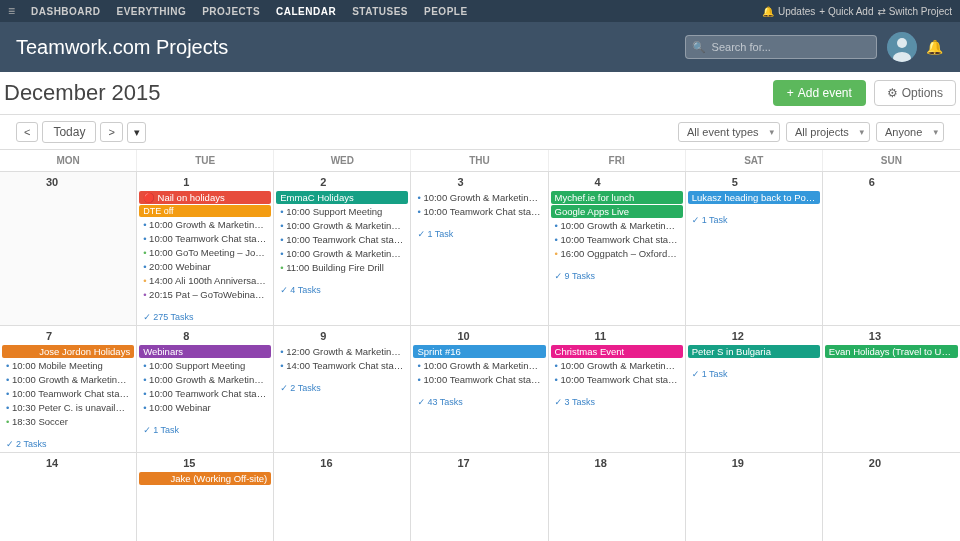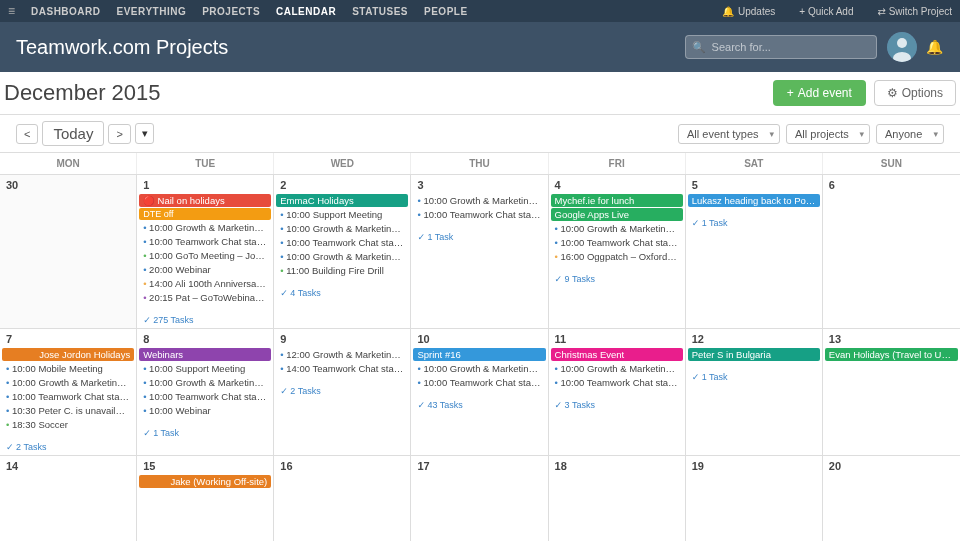--- a/index.html
+++ b/index.html
@@ -19,21 +19,21 @@
       font-size: 10px;
       text-decoration: none;
       text-transform: uppercase;
       font-weight: 600;
       letter-spacing: 0.5px;
     }
     .top-nav .right {
       margin-left: auto;
       display: flex;
       align-items: center;
-      gap: 24px;
+      gap: 4px;
       color: #ccc;
       font-size: 10px;
     }
     .top-nav .right span { cursor: pointer; }
 
     
     .header {
       background: #3d5166;
       padding: 10px 16px;
       display: flex;
@@ -156,21 +156,21 @@
       padding: 3px 7px;
       font-size: 11px;
       cursor: pointer;
       color: #555;
     }
     .nav-btn-today {
       background: #fff;
       border: 1px solid #ccc;
       border-radius: 3px;
       padding: 3px 10px;
-      font-size: 15px;
+      font-size: 12px;
       cursor: pointer;
       color: #555;
     }
     .dropdown-arrow {
       background: #fff;
       border: 1px solid #ccc;
       border-radius: 3px;
       padding: 3px 6px;
       font-size: 11px;
       cursor: pointer;
@@ -244,20 +244,21 @@
     }
     .cal-cell:last-child { border-right: none; }
     .cal-cell.other-month { background: #fafafa; }
 
     .date-num {
       font-size: 11px;
       font-weight: 600;
       color: #444;
       padding: 2px 4px;
       display: block;
+      margin-left: 40px;
     }
 
     .event-banner {
       display: block;
       border-radius: 2px;
       padding: 1px 4px;
       font-size: 9.5px;
       margin: 1px 0;
       color: #fff;
       white-space: nowrap;

